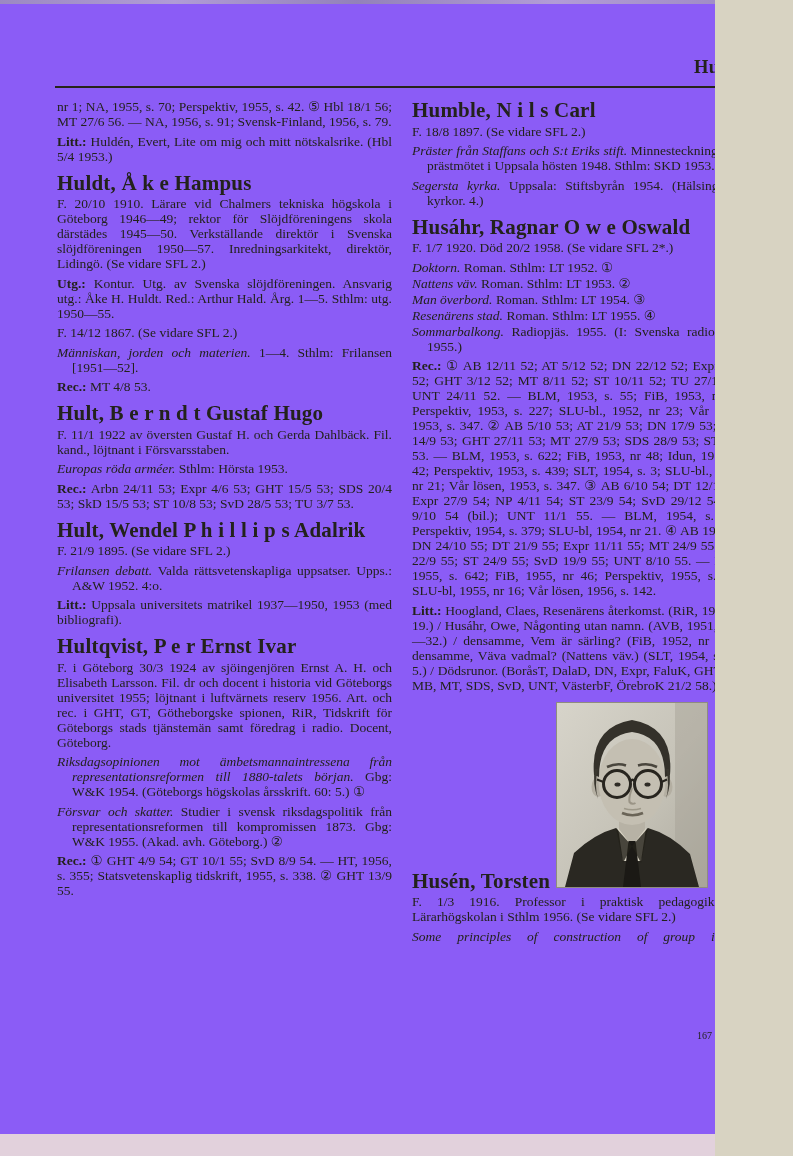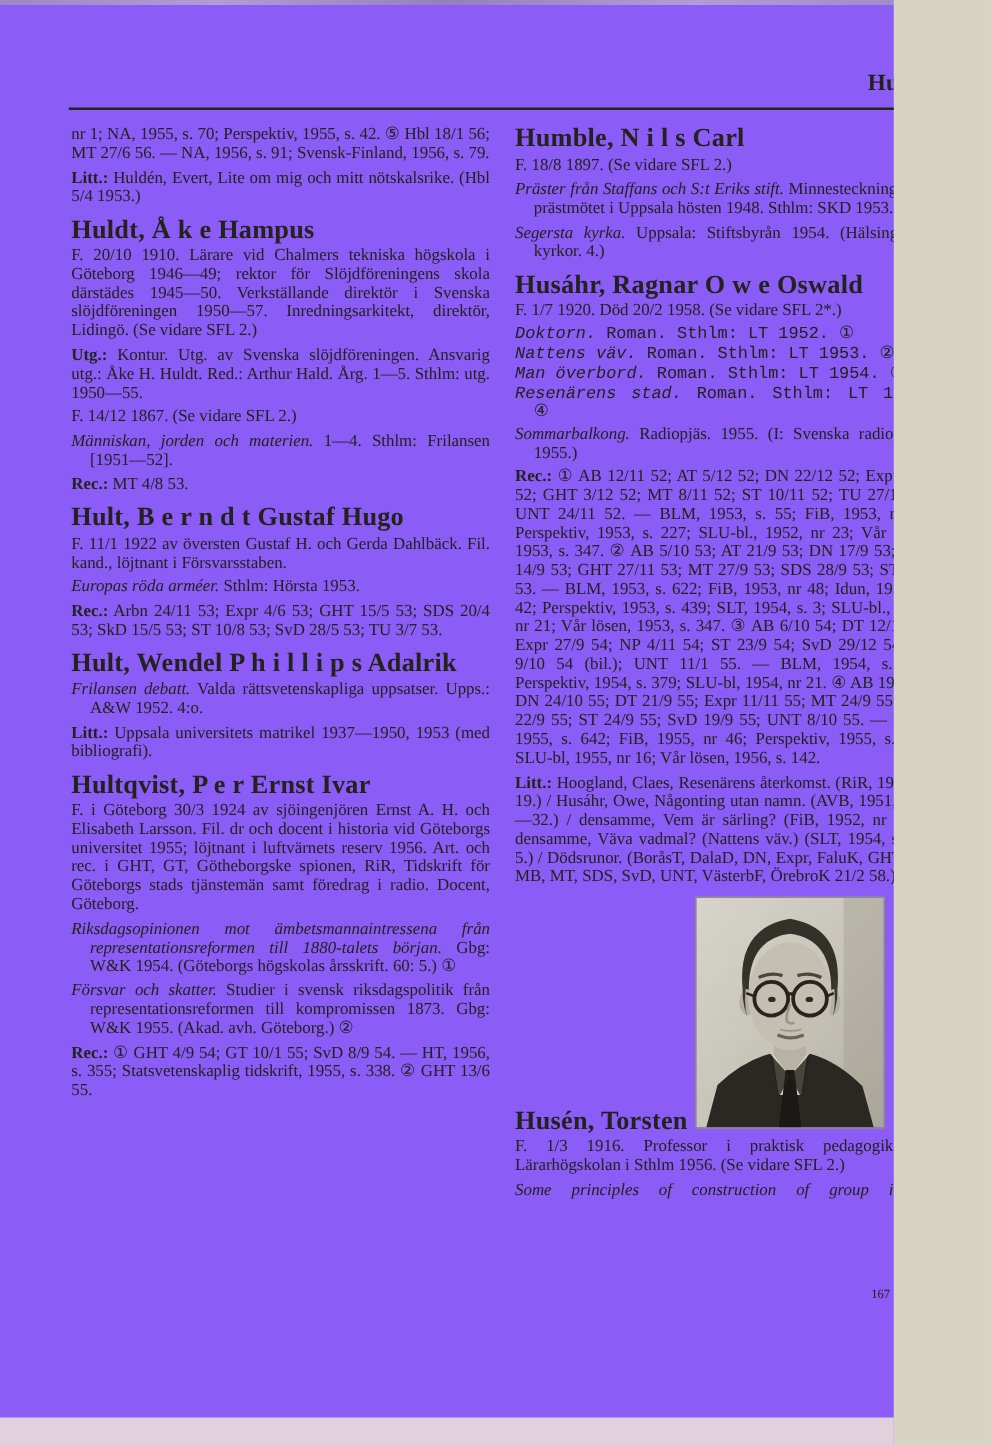--- a/index.html
+++ b/index.html
@@ -9,21 +9,21 @@
         background:linear-gradient(90deg,#a9ae97 0%,#cfd0bc 22%,#99a088 45%,#d2d0bd 70%,#a4a890 100%);opacity:.55;}
   .scan-edge-bottom{position:absolute;bottom:0;left:0;width:793px;height:22px;background:#f7efd6;opacity:.8;}
   .running-header{position:absolute;top:57px;left:57px;width:689px;text-align:right;
         font-weight:bold;font-size:18.5px;letter-spacing:.3px;}
   .rule{position:absolute;top:86px;left:55px;width:691px;height:2.4px;background:#26241b;}
   .col{position:absolute;top:99px;width:335px;}
   .col.left{left:57px;}
   .col.right{left:412px;}
   .col p{margin:0 0 4.5px 0;font-size:13.5px;line-height:15px;text-align:justify;}
   .col p.title{padding-left:15px;text-indent:-15px;}
-  .col p.tight{margin-bottom:1px;font-family:Liberation Mono, monospace;}
+  .col p.tight{margin-bottom:1px;}
   .col p.stretch{text-align-last:justify;}
   .col h3{margin:10px 0 4.5px 0;font-size:21px;line-height:18px;font-weight:bold;letter-spacing:.2px;}
   .col > h3:first-child{margin-top:2px;}
   .col h3.overlap{margin-top:-17px;}
   .b{font-weight:bold;}
   .i{font-style:italic;}
   .photo-block{margin:10px 0 2px 145px;width:150px;height:184px;}
   .photo-block svg{display:block;outline:1px solid #8f8c80;}
   .page-number{position:absolute;top:1030px;left:412px;width:300px;text-align:right;font-size:10px;}
 </style>
@@ -41,27 +41,28 @@
       <p class="body"><span class="">F. 20/10 1910. Lärare vid Chalmers tekniska högskola i Göteborg 1946—49; rektor för Slöjdföreningens skola därstädes 1945—50. Verkställande direktör i Svenska slöjdföreningen 1950—57. Inredningsarkitekt, direktör, Lidingö. (Se vidare SFL 2.)</span></p>
       <p class="body"><span class="b">Utg.:</span><span class=""> Kontur. Utg. av Svenska slöjdföreningen. Ansvarig utg.: Åke H. Huldt. Red.: Arthur Hald. Årg. 1—5. Sthlm: utg. 1950—55.</span></p>
       <p class="body"><span class="">F. 14/12 1867. (Se vidare SFL 2.)</span></p>
       <p class="title"><span class=" i">Människan, jorden och materien.</span><span class=""> 1—4. Sthlm: Frilansen [1951—52].</span></p>
       <p class="body"><span class="b">Rec.:</span><span class=""> MT 4/8 53.</span></p>
       <h3 class="">Hult, B e r n d t Gustaf Hugo</h3>
       <p class="body"><span class="">F. 11/1 1922 av översten Gustaf H. och Gerda Dahlbäck. Fil. kand., löjtnant i Försvarsstaben.</span></p>
       <p class="title"><span class=" i">Europas röda arméer.</span><span class=""> Sthlm: Hörsta 1953.</span></p>
       <p class="body"><span class="b">Rec.:</span><span class=""> Arbn 24/11 53; Expr 4/6 53; GHT 15/5 53; SDS 20/4 53; SkD 15/5 53; ST 10/8 53; SvD 28/5 53; TU 3/7 53.</span></p>
       <h3 class="">Hult, Wendel P h i l l i p s Adalrik</h3>
+      <p class="body"><span class="">F. 21/9 1895. (Se vidare SFL 2.)</span></p>
       <p class="title"><span class=" i">Frilansen debatt.</span><span class=""> Valda rättsvetenskapliga uppsatser. Upps.: A&amp;W 1952. 4:o.</span></p>
       <p class="body"><span class="b">Litt.:</span><span class=""> Uppsala universitets matrikel 1937—1950, 1953 (med bibliografi).</span></p>
       <h3 class="">Hultqvist, P e r Ernst Ivar</h3>
       <p class="body"><span class="">F. i Göteborg 30/3 1924 av sjöingenjören Ernst A. H. och Elisabeth Larsson. Fil. dr och docent i historia vid Göteborgs universitet 1955; löjtnant i luftvärnets reserv 1956. Art. och rec. i GHT, GT, Götheborgske spionen, RiR, Tidskrift för Göteborgs stads tjänstemän samt föredrag i radio. Docent, Göteborg.</span></p>
       <p class="title"><span class=" i">Riksdagsopinionen mot ämbetsmannaintressena från representationsreformen till 1880-talets början.</span><span class=""> Gbg: W&amp;K 1954. (Göteborgs högskolas årsskrift. 60: 5.) ①</span></p>
       <p class="title"><span class=" i">Försvar och skatter.</span><span class=""> Studier i svensk riksdagspolitik från representationsreformen till kompromissen 1873. Gbg: W&amp;K 1955. (Akad. avh. Göteborg.) ②</span></p>
-      <p class="body"><span class="b">Rec.:</span><span class=""> ① GHT 4/9 54; GT 10/1 55; SvD 8/9 54. — HT, 1956, s. 355; Statsvetenskaplig tidskrift, 1955, s. 338. ② GHT 13/6 55.</span></p>
+      <p class="body"><span class="b">Rec.:</span><span class=""> ① GHT 4/9 54; GT 10/1 55; SvD 8/9 54. — HT, 1956, s. 355; Statsvetenskaplig tidskrift, 1955, s. 338. ② GHT 13/9 55.</span></p>
     </div>
   <div class="col right" id="col-right">
       <h3 class="">Humble, N i l s Carl</h3>
       <p class="body"><span class="">F. 18/8 1897. (Se vidare SFL 2.)</span></p>
       <p class="title"><span class=" i">Präster från Staffans och S:t Eriks stift.</span><span class=""> Minnesteckningar till prästmötet i Uppsala hösten 1948. Sthlm: SKD 1953.</span></p>
       <p class="title"><span class=" i">Segersta kyrka.</span><span class=""> Uppsala: Stiftsbyrån 1954. (Hälsinglands kyrkor. 4.)</span></p>
       <h3 class="">Husáhr, Ragnar O w e Oswald</h3>
       <p class="body"><span class="">F. 1/7 1920. Död 20/2 1958. (Se vidare SFL 2*.)</span></p>
       <p class="title tight"><span class=" i">Doktorn.</span><span class=""> Roman. Sthlm: LT 1952. ①</span></p>
       <p class="title tight"><span class=" i">Nattens väv.</span><span class=""> Roman. Sthlm: LT 1953. ②</span></p>

